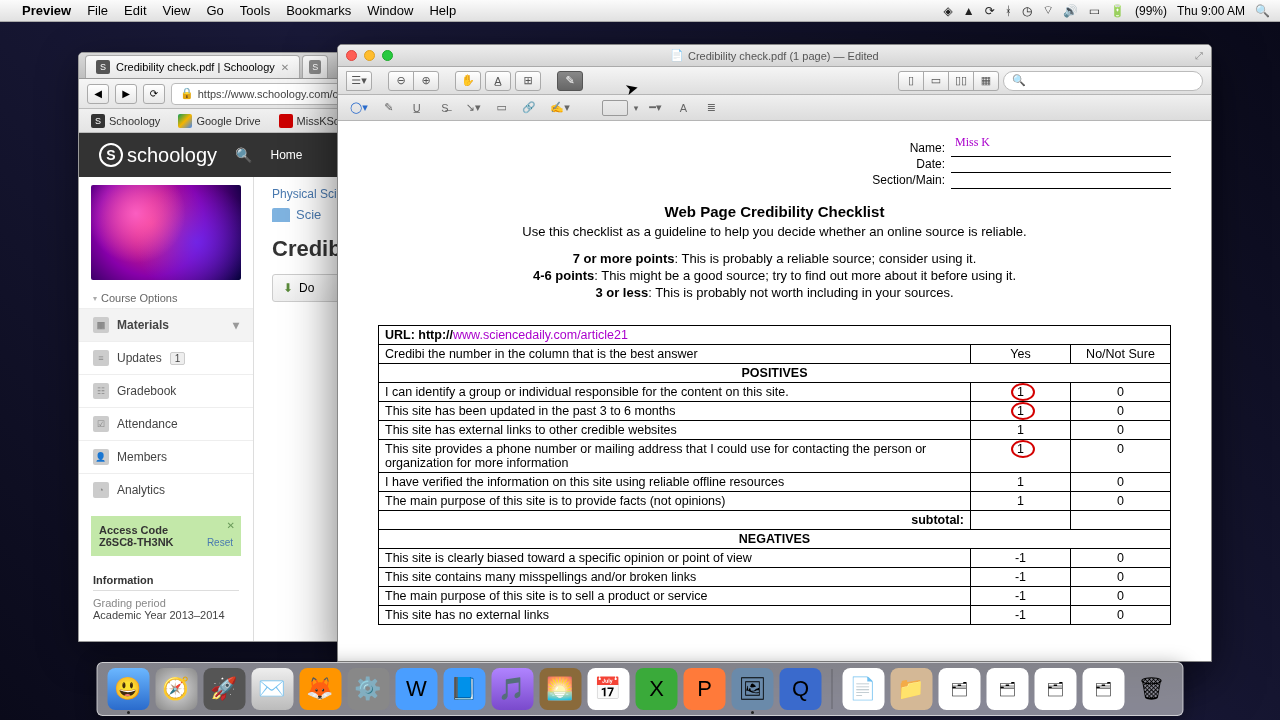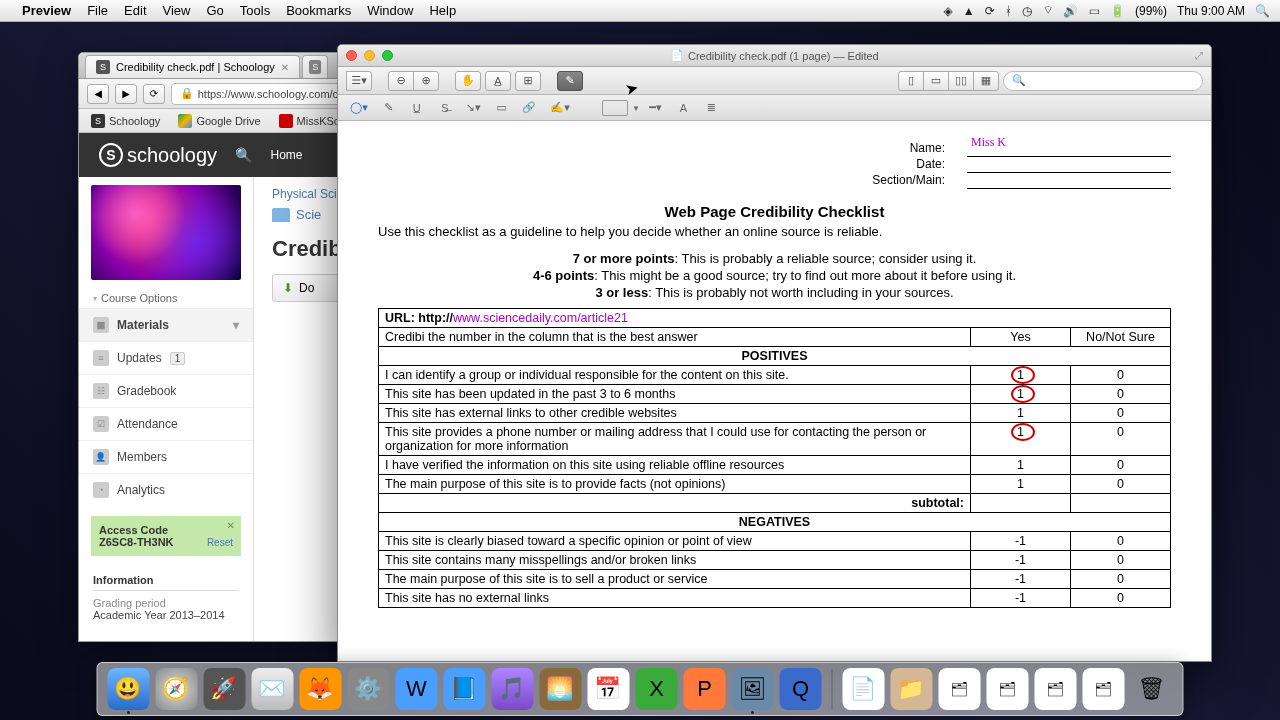--- a/index.html
+++ b/index.html
@@ -85,26 +85,26 @@
 .tb2-btn { height:18px; min-width:22px; display:flex; align-items:center; justify-content:center; padding:0 4px; border-radius:2px;}
 .tb2-btn.color-swatch{ width:26px; height:16px; border:1px solid #999; display:flex;}
 .tb2-btn.color-swatch .sw{flex:1;}
 .pv-doc { flex:1; background:#fff; overflow:auto; padding:20px 40px 10px; font-family:"Verdana",sans-serif; }
 
 
 .name-block { width:700px; margin-left:auto; font-size:12px; }
 .name-block .lbl { width:100px; text-align:right; padding-right:6px;}
 .name-block .line { flex:1; border-bottom:1px solid #000; height:16px; position:relative;}
 .name-block .line .val { position:absolute; bottom:6px; left:4px; color:#aa00cc; font-family:"Verdana"; }
-.name-block .row2 { display:flex; width:320px; margin-left:auto;gap:16px;}
+.name-block .row2 { display:flex; width:320px; margin-left:auto;}
 .doc-title { text-align:center; font-weight:bold; font-size:15px; margin:14px 0 4px;}
-.doc-sub { font-size:13px; margin-bottom:12px;}
+.doc-sub { text-align:center; font-size:13px; margin-bottom:12px;}
 .doc-rule { text-align:center; font-size:13px; margin:2px 0;}
 .doc-rule b{font-weight:bold;}
-.check-table { width:100%; border-collapse:collapse; margin-top:8px; font-size:12.5px;padding-left:14px;}
+.check-table { width:100%; border-collapse:collapse; margin-top:25px; font-size:12.5px;padding-left:14px;}
 .check-table td, .check-table th { border:1.5px solid #000; padding:2px 6px; vertical-align:top;}
 .check-table .yes,.check-table .no{ width:100px; text-align:center;}
 .check-table .hdr td{ font-weight:normal;}
 .check-table .section td { text-align:center; font-weight:bold;}
 .check-table .url-cell { }
 .check-table .url-cell .u{ color:#aa00cc;}
 .check-table .subtotal td:first-child{text-align:right; font-weight:bold; border-top:1.5px solid #000;}
 .circ { display:inline-block; position:relative;}
 .circ::after{ content:""; position:absolute; left:-6px; top:-2px; width:20px; height:14px; border:2px solid #d40000; border-radius:50%;}
 

